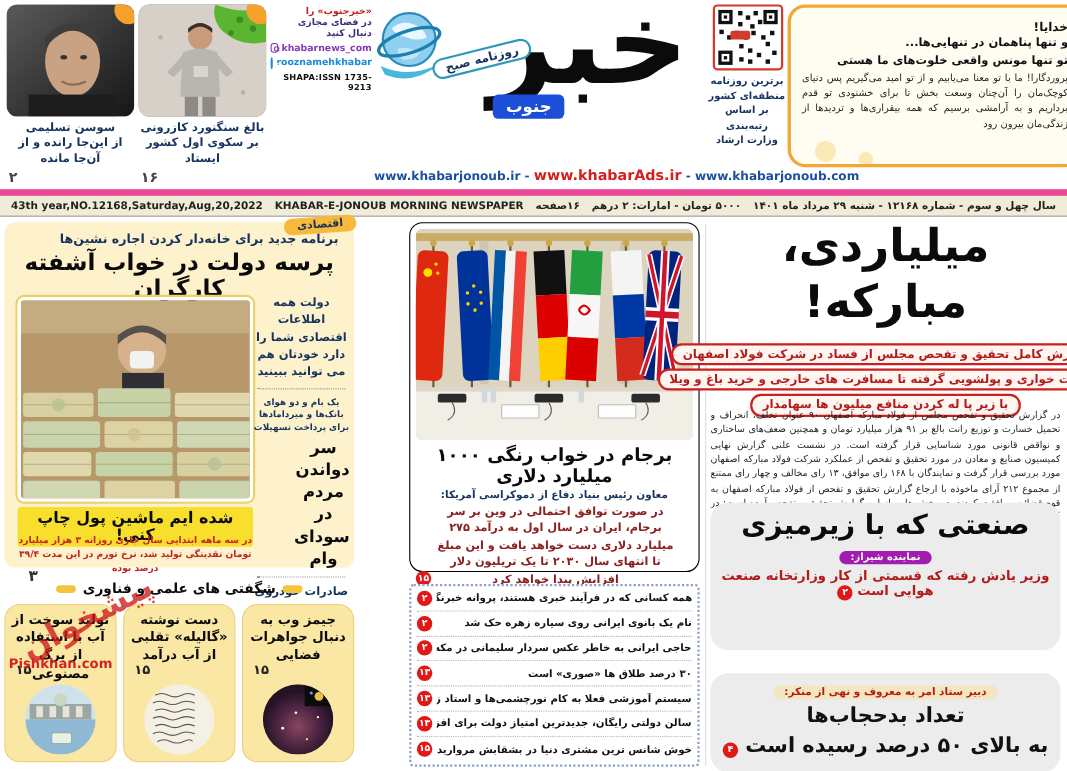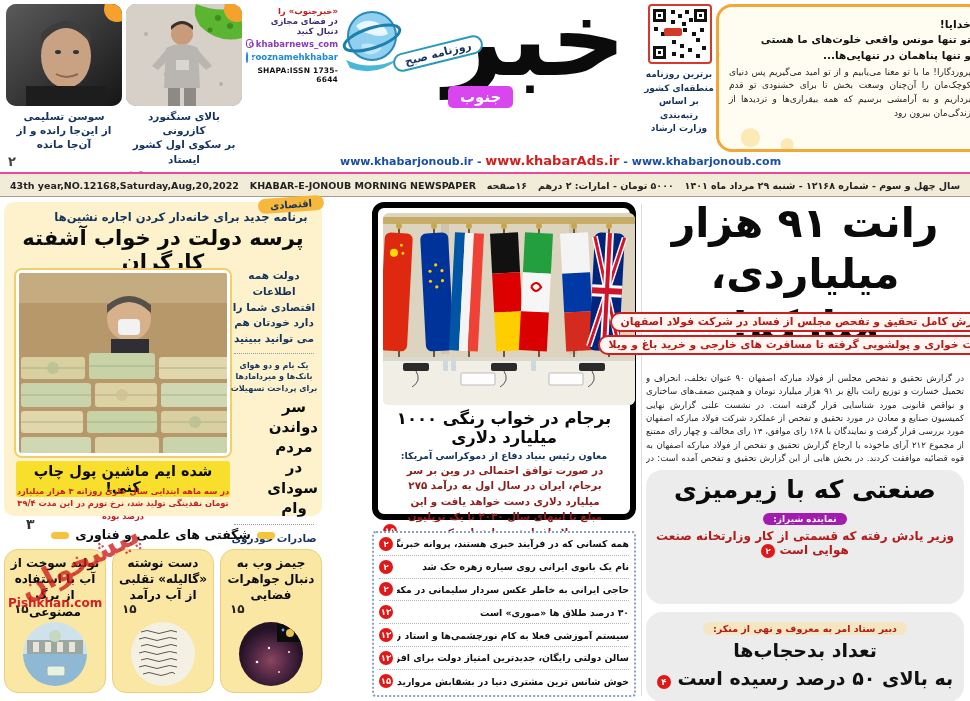--- a/index.html
+++ b/index.html
@@ -22,38 +22,38 @@
   .srow{display:flex;flex-direction:row-reverse;gap:3px;margin-top:3px;font-weight:bold;}
   .ig{color:#8a3ab9;} .tg{color:#1c8adb;}
   .ig-icon{display:inline-block;width:9px;height:9px;border:1.5px solid #8a3ab9;border-radius:3px;position:relative;}
   .ig-icon::after{content:"";position:absolute;left:2px;top:2px;width:3px;height:3px;border:1px solid #8a3ab9;border-radius:50%;}
   .tg-icon{display:inline-block;width:11px;height:11px;background:#1c8adb;border-radius:50%;position:relative;}
   .tg-icon::after{content:"";position:absolute;left:3px;top:3.5px;width:0;height:0;border-left:5px solid #fff;border-top:2.5px solid transparent;border-bottom:2.5px solid transparent;}
   .issn{color:#111;font-weight:bold;font-size:7.5px;margin-top:3px;letter-spacing:.2px;}
 
   
   .logo-title{position:absolute;left:430px;top:-22px;width:210px;text-align:center;font-size:104px;font-weight:bold;color:#0b0b0b;direction:rtl;letter-spacing:-4px;}
-  .logo-badge{position:absolute;left:448px;top:86px;background:#d946ef;color:#fff;font-weight:bold;font-size:15px;padding:2px 12px;border-radius:5px;}
+  .logo-badge{position:absolute;left:448px;top:86px;background:#1d4ed8;color:#fff;font-weight:bold;font-size:15px;padding:2px 12px;border-radius:5px;}
   .ribbon{position:absolute;left:392px;top:44px;transform:rotate(-14deg);background:#fff;border:2px solid #2a9ab8;color:#16335e;font-weight:bold;font-size:11px;padding:1px 10px;border-radius:12px;}
   .urls{position:absolute;left:340px;top:153px;width:425px;text-align:center;font-size:11px;font-weight:bold;white-space:nowrap;}
   .urls .blue{color:#1b4fa0;} .urls .red{color:#d41f1f;font-size:13px;}
 
   
   .qr{position:absolute;left:648px;top:4px;width:64px;height:60px;border:2px solid #d43a2a;border-radius:4px;background:#fff;padding:2px;}
   .qr-cap{position:absolute;left:642px;top:68px;width:74px;color:#16335e;font-weight:bold;font-size:9px;line-height:1.5;text-align:center;white-space:pre-line;}
 
   
   .prayer{position:absolute;left:716px;top:4px;width:268px;height:148px;border:3px solid #f2a737;border-radius:16px;background:#fffdf2;padding:6px 10px;direction:rtl;
           background-image:radial-gradient(circle at 12% 92%, #fbe9b6 0 9px, transparent 10px),radial-gradient(circle at 26% 97%, #fbe9b6 0 6px, transparent 7px);}
   .prayer .t{font-weight:bold;font-size:11px;color:#111;}
   .prayer .b{font-weight:bold;font-size:10.5px;color:#111;line-height:1.5;}
   .prayer .body{font-size:9px;color:#222;line-height:1.55;text-align:justify;margin-top:2px;}
 
   
-  .datebar{position:absolute;left:0;top:172px;width:970px;height:25px;background:#f1ecd7;border-top:2px solid #ec4899;border-bottom:1px solid #a99;display:flex;align-items:center;justify-content:space-between;padding:0 10px;font-size:9.5px;font-weight:bold;color:#222;}
+  .datebar{position:absolute;left:0;top:172px;width:970px;height:25px;background:#f1ecd7;border-top:6px solid #ec4899;border-bottom:1px solid #a99;display:flex;align-items:center;justify-content:space-between;padding:0 10px;font-size:9.5px;font-weight:bold;color:#222;}
 
   
   .econ{position:absolute;left:4px;top:202px;width:318px;height:314px;background:#fdf2cc;border-radius:10px;}
   .econ-tag{position:absolute;top:-5px;right:-2px;background:#f6b93b;color:#16335e;font-weight:bold;font-size:10px;padding:2px 12px;border-radius:8px;transform:rotate(-4deg);}
   .econ-kicker{text-align:center;color:#16335e;font-weight:bold;font-size:11.5px;padding-top:8px;margin-left:36px;}
   .econ-hl{text-align:center;color:#0b0b0b;font-weight:bold;font-size:21px;margin-top:2px;}
   .econ-photo{position:absolute;left:12px;top:68px;width:214px;height:186px;border:3px solid #fff;box-shadow:0 0 0 2px #ecd06c;border-radius:6px;overflow:hidden;}
   .econ-capt{position:absolute;left:12px;top:259px;width:214px;background:#f8df2b;color:#0b0b0b;font-weight:bold;font-size:14.5px;text-align:center;padding:2px 0;border-radius:3px;}
   .econ-sub{position:absolute;left:12px;top:283px;width:214px;color:#c42222;font-weight:bold;font-size:8.3px;text-align:center;line-height:1.5;}
   .econ-side{position:absolute;right:4px;top:66px;width:88px;direction:rtl;text-align:center;}
@@ -68,41 +68,41 @@
   .sci-h::before,.sci-h::after{content:"";display:inline-block;width:18px;height:7px;background:#f6c33c;border-radius:4px;vertical-align:middle;margin:0 6px;}
   .sci-cards{position:absolute;left:4px;top:549px;width:318px;display:flex;flex-direction:row-reverse;gap:6px;}
   .sci-card{flex:1;height:144px;background:#fbe7a4;border:1px solid #eccf7a;border-radius:14px;padding:5px 4px;text-align:center;position:relative;}
   .sci-card .t{color:#0b0b0b;font-weight:bold;font-size:12px;line-height:1.35;direction:rtl;}
   .sci-card .pg{position:absolute;left:9px;top:52px;font-weight:bold;font-size:12px;color:#222;}
   .sci-card .im{position:absolute;left:50%;bottom:6px;transform:translateX(-50%);width:64px;height:64px;border-radius:50%;overflow:hidden;}
   .wm-fa{position:absolute;left:14px;top:544px;transform:rotate(-28deg);color:rgba(205,25,25,.78);font-weight:bold;font-size:30px;pointer-events:none;}
   .wm-en{position:absolute;left:8px;top:596px;color:#d42222;font-weight:bold;font-size:12px;pointer-events:none;}
 
   
-  .midcard{position:absolute;left:372px;top:202px;width:264px;height:318px;border:6px solid #000000;border-radius:12px;background:#fff;padding:5px;}
+  .midcard{position:absolute;left:372px;top:202px;width:264px;height:318px;border:1px solid #000000;border-radius:12px;background:#fff;padding:5px;}
   .flags{width:252px;height:192px;border-radius:6px;overflow:hidden;display:block;}
   .mid-hl{text-align:center;color:#0b0b0b;font-weight:bold;font-size:16.5px;margin-top:4px;direction:rtl;}
   .mid-kicker{text-align:center;color:#16335e;font-weight:bold;font-size:9.5px;margin-top:3px;}
   .mid-lead{position:relative;text-align:center;color:#8b2020;font-weight:bold;font-size:10.3px;line-height:1.5;margin-top:2px;direction:rtl;padding:0 14px 0 16px;}
   .pnum{display:inline-flex;align-items:center;justify-content:center;min-width:14px;height:14px;background:#e01818;color:#fff;border-radius:50%;font-size:8.5px;font-weight:bold;padding:0 1px;}
   .mid-lead .pnum{position:absolute;left:0;bottom:2px;}
 
   .briefs{position:absolute;left:372px;top:531px;width:264px;height:166px;border:2px dotted #8aa0c8;border-radius:4px;padding:0 5px;background:#fff;}
   .brow{display:flex;direction:rtl;align-items:center;justify-content:space-between;height:22.8px;border-bottom:1px dotted #b5b5b5;gap:4px;}
   .brow:last-child{border-bottom:none;}
   .brow .t{color:#111;font-weight:bold;font-size:9.3px;white-space:nowrap;overflow:hidden;}
 
   
   .vdiv{position:absolute;left:641px;top:204px;height:492px;border-left:1px solid #ddd;}
   .main-hl{position:absolute;left:646px;top:198px;width:318px;text-align:center;color:#0b0b0b;font-weight:bold;font-size:41px;line-height:1.25;direction:rtl;}
   .subheads{position:absolute;left:646px;top:312px;width:318px;display:flex;flex-direction:column;align-items:center;gap:3px;}
   .shpill{border:2px solid #cc1f1f;color:#b31b1b;background:#fff6f2;font-weight:bold;font-size:10.8px;border-radius:10px;padding:0 9px;line-height:1.5;white-space:nowrap;direction:rtl;}
   .main-body{position:absolute;left:646px;top:372px;width:318px;height:94px;overflow:hidden;direction:rtl;text-align:justify;font-size:8.6px;line-height:1.55;color:#1b1b1b;}
   .graybox{position:absolute;left:646px;width:318px;background:#ececec;border-radius:16px;text-align:center;}
-  .ind{top:470px;height:134px;padding-top:4px;}
+  .ind{top:457px;height:134px;padding-top:4px;}
   .ind .hl{color:#0b0b0b;font-weight:bold;font-size:25px;line-height:1.3;direction:rtl;}
   .badge{display:inline-block;background:#a21caf;color:#fdfdfd;font-weight:bold;font-size:9px;padding:1px 10px;border-radius:8px;margin-top:3px;direction:rtl;}
   .ind .lead{color:#b31b1b;font-weight:bold;font-size:12px;margin-top:3px;direction:rtl;}
   .hij{top:612px;height:90px;padding-top:5px;}
   .hij .badge{background:#f3e6c0;color:#b31b1b;margin-top:0;font-size:9.5px;}
   .hij .hl{color:#111;font-weight:bold;font-size:19px;line-height:1.35;direction:rtl;margin-top:2px;}
 </style>
 </head>
 <body>
 
@@ -145,38 +145,38 @@
         <circle cx="56" cy="30" r="11" fill="#c99b78"></circle>
         <path d="M45 26 Q56 14 67 26 L67 22 Q56 12 45 22 Z" fill="#3a3028"></path>
         <path d="M40 44 Q56 36 72 44 L74 84 L38 84 Z" fill="#b9b5b1"></path>
         <path d="M40 46 L26 62 L32 66 L44 54 Z" fill="#b9b5b1"></path>
         <path d="M72 46 L86 62 L80 66 L68 54 Z" fill="#b9b5b1"></path>
         <rect x="50" y="56" width="13" height="10" fill="#d9d5cf"></rect>
         <rect x="42" y="84" width="12" height="18" fill="#8d8984"></rect>
           <rect x="58" y="84" width="12" height="18" fill="#8d8984"></rect>
       </svg>
     </div>
-    <div class="cap fa">بالای سنگنورد کازرونی</div>
+    <div class="cap fa">بالغ سنگنورد کازرونی</div>
     <div class="cap fa" style="margin-top:0;">بر سکوی اول کشور ایستاد</div>
     <div class="pnumplain">۱۶</div>
   </div>
 
   <div class="social fa">
     <div class="l1">«خبرجنوب» را</div>
     <div class="l2">در فضای مجازی</div>
     <div class="l3">دنبال کنید</div>
     <div class="srow ig">
       <span class="ig-icon"></span>
       <span>khabarnews_com</span>
     </div>
     <div class="srow tg">
       <span class="tg-icon"></span>
       <span>rooznamehkhabar</span>
     </div>
-    <div class="issn">SHAPA:ISSN 1735-6644</div>
+    <div class="issn">SHAPA:ISSN 1735-9213</div>
   </div>
 
   <svg class="abs" style="left:342px;top:8px;" width="62" height="66" viewBox="0 0 62 66">
     <circle cx="30" cy="28" r="24" fill="#8fd0f0" stroke="#2a8ab8" stroke-width="2"></circle>
     <path d="M14 18 Q22 10 34 14 Q44 18 46 26 Q38 30 28 26 Q18 24 14 18 Z" fill="#eaf7ff"></path>
     <path d="M20 36 Q30 34 40 40 Q34 48 24 46 Q18 42 20 36 Z" fill="#bfe6f6"></path>
     <ellipse cx="30" cy="30" rx="29" ry="10" fill="none" stroke="#1d7fae" stroke-width="3" transform="rotate(-18 30 30)"></ellipse>
     <path d="M4 52 Q30 64 58 50 Q34 70 8 60 Z" fill="#49b8d8"></path>
   </svg>
   <div class="logo-title">خبر</div>
@@ -230,22 +230,22 @@
     </svg>
   </div>
   <div class="qr-cap">برترین روزنامه
 منطقه‌ای کشور
 بر اساس
 رتبه‌بندی
 وزارت ارشاد</div>
 
   <div class="prayer">
     <span class="t">خدایا!</span>
+    <div class="b">و تنها پناهمان در تنهایی‌ها...</div>
     <div class="b">تو تنها مونس واقعی خلوت‌های ما هستی</div>
-    <div class="b">و تنها پناهمان در تنهایی‌ها...</div>
     <div class="body">پروردگارا! ما با تو معنا می‌یابیم و از تو امید می‌گیریم پس دنیای کوچک‌مان را آن‌چنان وسعت بخش تا برای خشنودی تو قدم برداریم و به آرامشی برسیم که همه بیقراری‌ها و تردیدها از زندگی‌مان بیرون رود</div>
   </div>
 
   <div class="datebar">
     <span>43th year,NO.12168,Saturday,Aug,20,2022</span>
     <span>KHABAR-E-JONOUB MORNING NEWSPAPER</span>
     <span class="fa">۱۶صفحه</span>
     <span class="fa">۵۰۰۰ تومان - امارات: ۲ درهم</span>
     <span class="fa">سال چهل و سوم - شماره ۱۲۱۶۸ - شنبه ۲۹ مرداد ماه ۱۴۰۱</span>
   </div>
@@ -511,27 +511,27 @@
       </div>
     <div class="brow">
         <span class="t">خوش شانس ترین مشتری دنیا در بشقابش مروارید پیدا کرد</span>
         <span class="pnum">۱۵</span>
       </div>
   </div>
 
   <div class="vdiv"></div>
 
   <div class="main-hl">
-    <div>رانت ۹۱ هزار</div>
     <div>میلیاردی، مبارکه!</div>
   </div>
 
   <div class="subheads">
     <div class="shpill">گزارش کامل تحقیق و تفحص مجلس از فساد در شرکت فولاد اصفهان</div>
     <div class="shpill">از رانت خواری و پولشویی گرفته تا مسافرت های خارجی و خرید باغ و ویلا</div>
+    <div class="shpill">با زیر پا له کردن منافع میلیون ها سهامدار</div>
   </div>
 
   <div class="main-body">
     <span>در گزارش تحقیق و تفحص مجلس از فولاد مبارکه اصفهان ۹۰ عنوان تخلف، انحراف و تحمیل خسارت و توزیع رانت بالغ بر ۹۱ هزار میلیارد تومان و همچنین ضعف‌های ساختاری و نواقص قانونی مورد شناسایی قرار گرفته است. در نشست علنی گزارش نهایی کمیسیون صنایع و معادن در مورد تحقیق و تفحص از عملکرد شرکت فولاد مبارکه اصفهان مورد بررسی قرار گرفت و نمایندگان با ۱۶۸ رای موافق، ۱۳ رای مخالف و چهار رای ممتنع از مجموع ۲۱۲ آرای ماخوذه با ارجاع گزارش تحقیق و تفحص از فولاد مبارکه اصفهان به قوه قضائیه موافقت کردند. در بخش هایی از این گزارش تحقیق و تفحص آمده است: در گزارش این هیات ۹۰ عنوان تخلف، انحراف و تحمیل خسارت و توزیع رانت بالغ بر صدها هزار میلیارد ریال و همچنین ضعف‌های ساختاری و نواقص قانونی مورد رسیدگی قرار گرفته و پیشنهادهایی برای اصلاح ساختار و قوانین و مقررات موجود برای رفع مشکلات در شرکت فولاد مبارکه ارائه شده است.</span>
     
   </div>
 
   <div class="graybox ind">
     <div class="hl">صنعتی که با زیرمیزی</div>
     <div class="badge">نماینده شیراز:</div>

